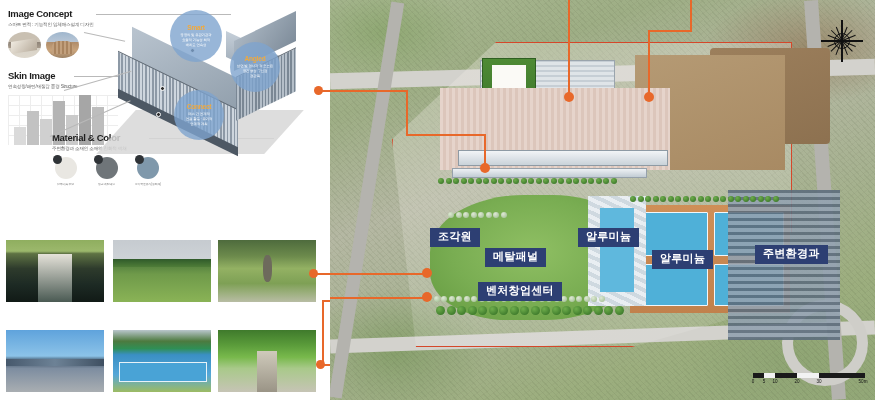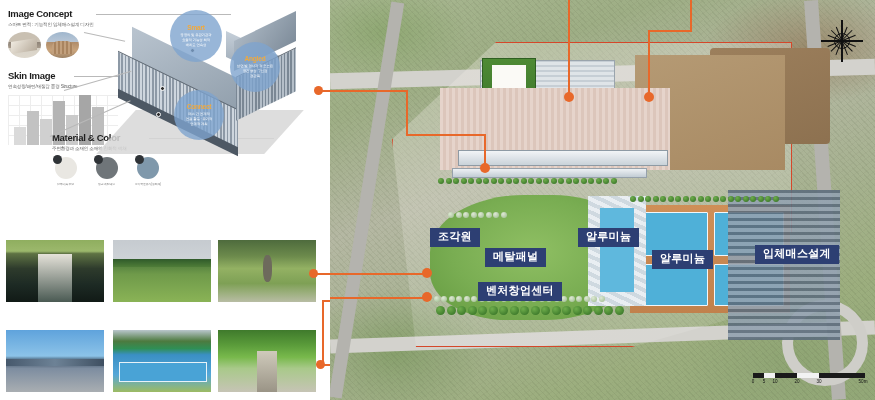--- a/index.html
+++ b/index.html
@@ -484,21 +484,21 @@
     <div class="cal-line-h" style="left:0px;  top:272.5px; width:96px;"></div>
     <div class="cal-dot" style="left:92px; top:268px;"></div>
 
     <div class="cal-line-h" style="left:0px;  top:296.5px; width:96px;"></div>
     <div class="cal-dot" style="left:92px; top:292px;"></div>
 
     <div class="map-label" style="left:100px; top:228px;">조각원</div>
     <div class="map-label" style="left:155px; top:248px;">메탈패널</div>
     <div class="map-label" style="left:248px; top:228px;">알루미늄</div>
     <div class="map-label" style="left:322px; top:250px;">알루미늄</div>
-    <div class="map-label" style="left:425px; top:245px;">입체매스설계</div>
+    <div class="map-label" style="left:425px; top:245px;">주변환경과</div>
     <div class="map-label" style="left:148px; top:282px;">벤처창업센터</div>
 
     <div id="compass">
       <div class="cs" style="transform: rotate(0deg);"></div>
       <div class="cs" style="transform: rotate(90deg);"></div>
       <div class="cs d" style="transform: rotate(45deg);"></div>
       <div class="cs d" style="transform: rotate(135deg);"></div>
       <div class="cs d" style="transform: rotate(22deg);"></div>
       <div class="cs d" style="transform: rotate(68deg);"></div>
       <div class="cs d" style="transform: rotate(112deg);"></div>

